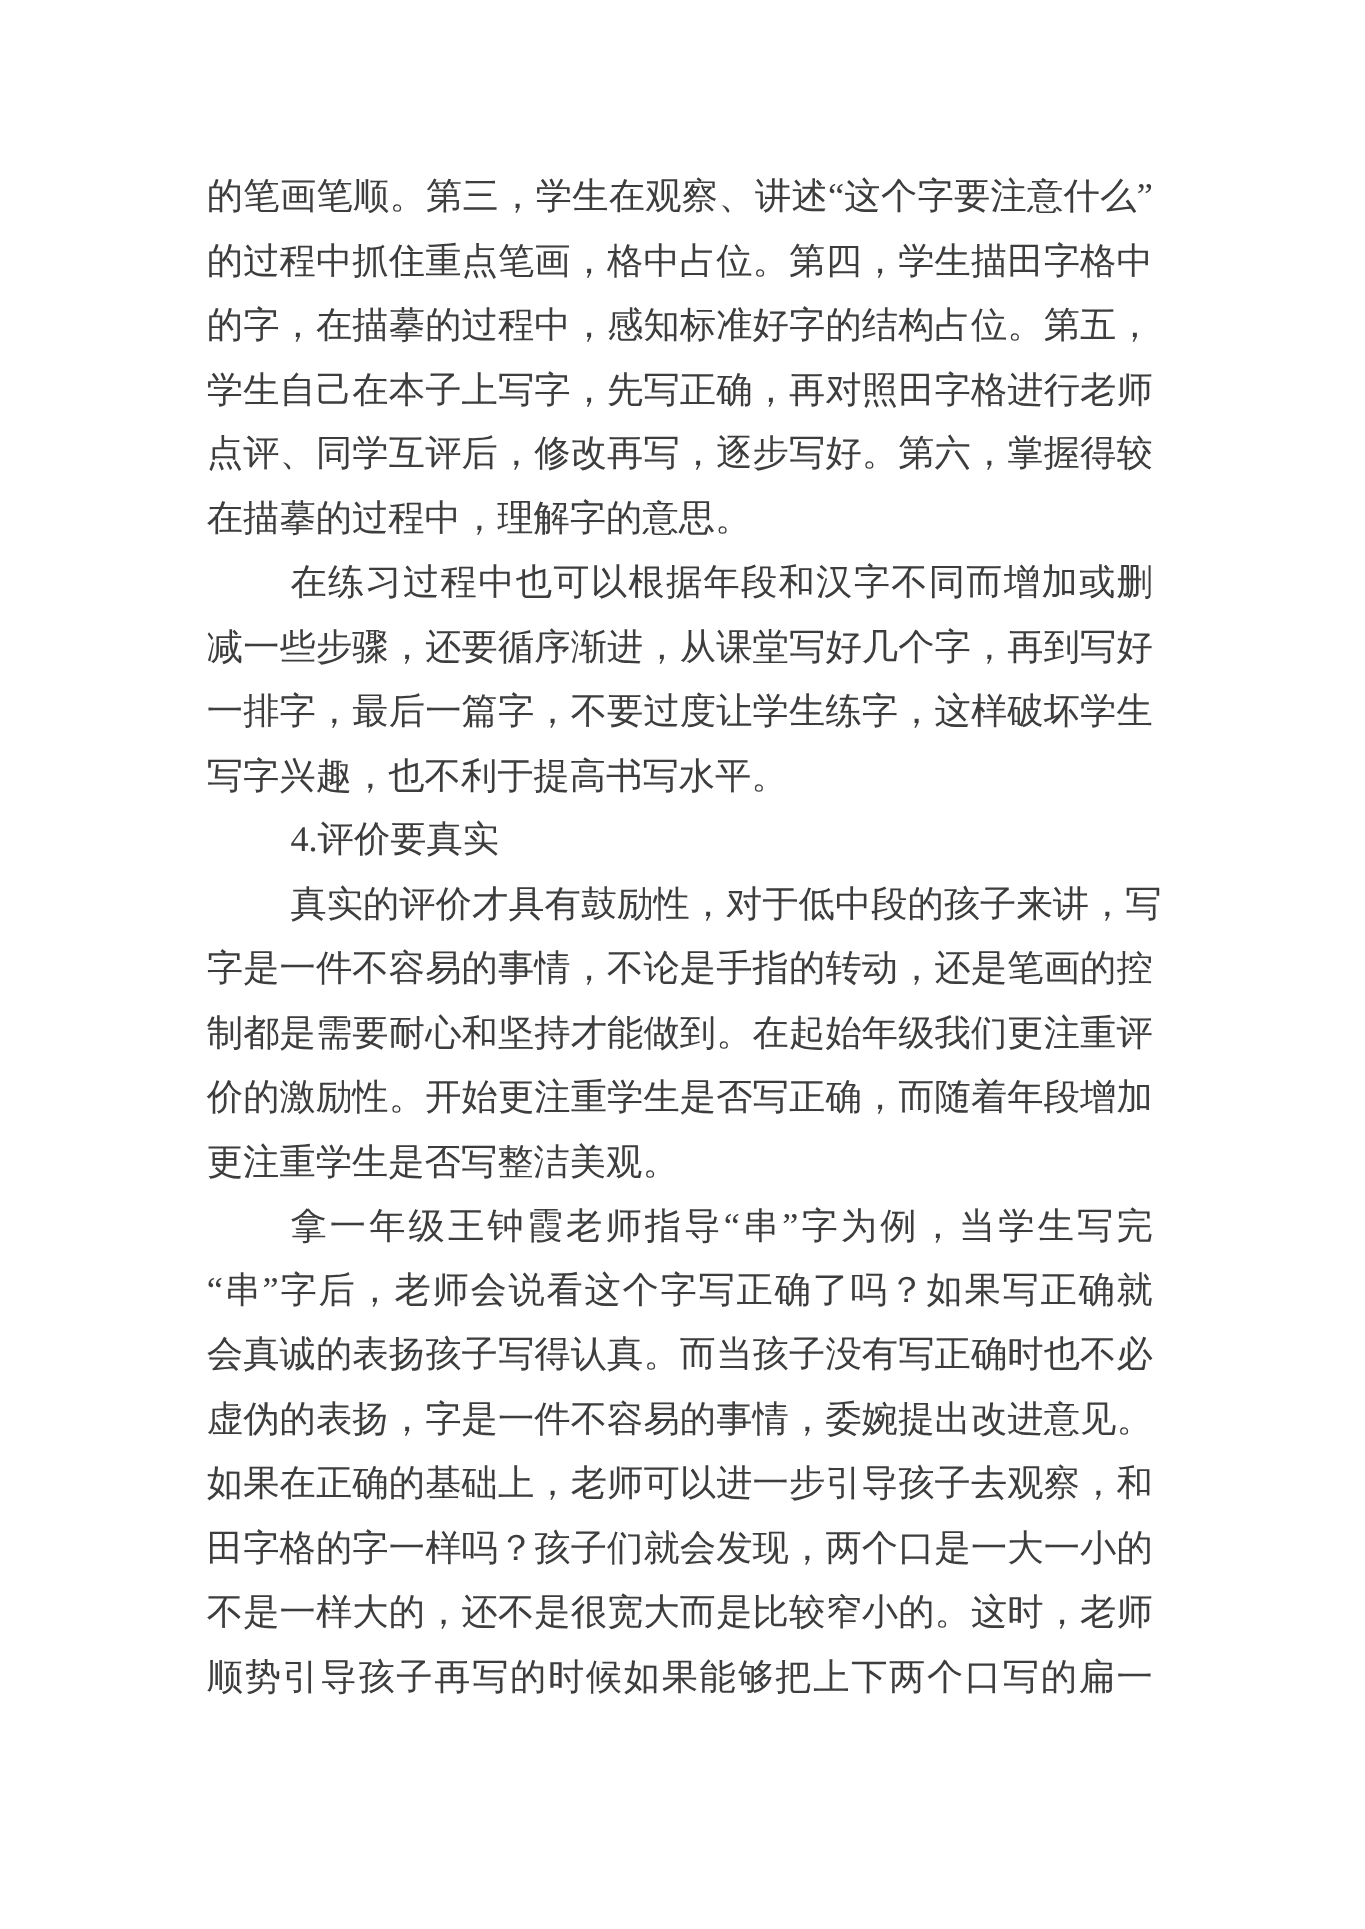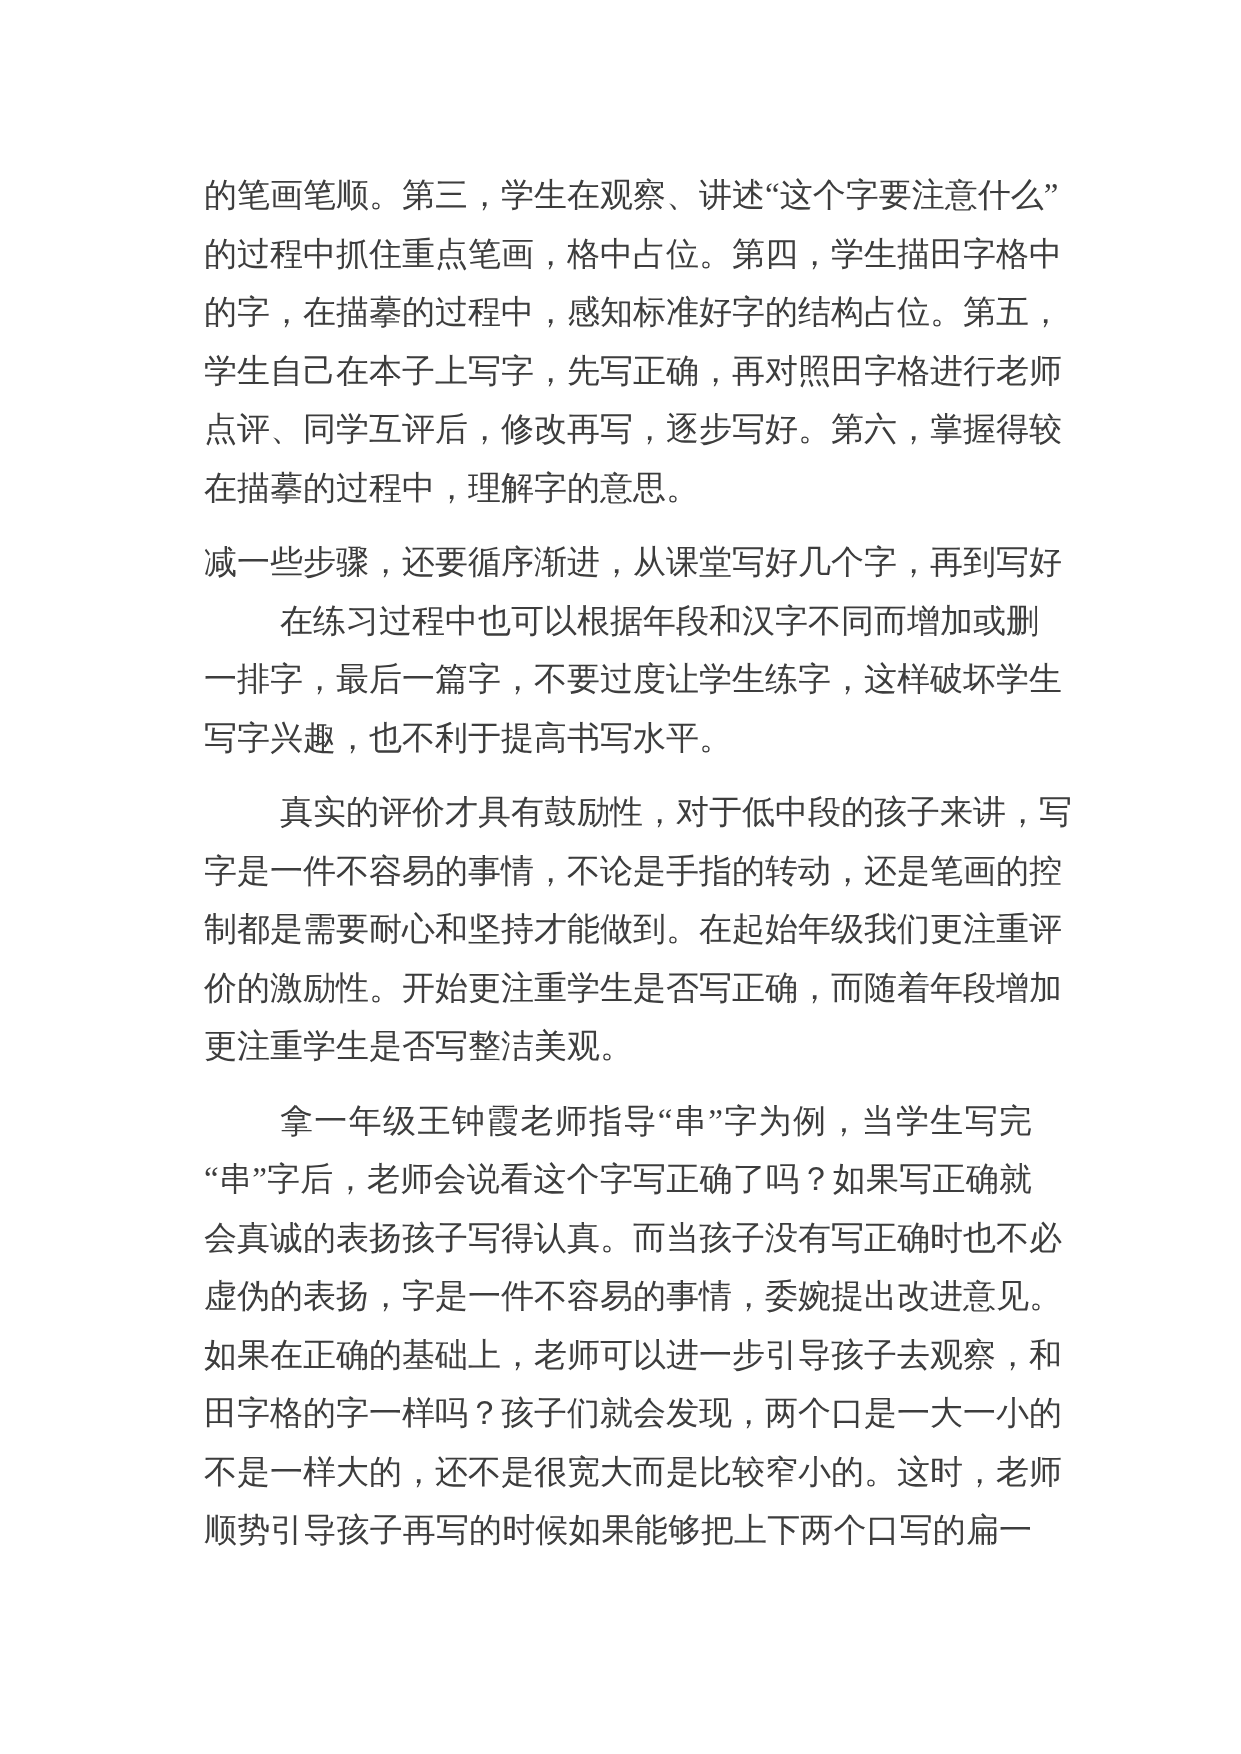--- a/index.html
+++ b/index.html
@@ -19,21 +19,21 @@
     position: absolute;
     left: 188px;
     top: 150px;
     width: 860px;
     color: #3d3d3d;
     font-size: 33px;
     line-height: 58.5px;
     font-weight: 400;
   }
   .para {
-    margin: 16px;
+    margin: 0;
     padding: 0;
   }
   .line {
     text-align: justify;
     text-align-last: justify;
     white-space: nowrap;
     height: 58.5px;
   }
   .line.end {
     text-align-last: left;
@@ -49,24 +49,27 @@
   <div class="text-block">
       <div class="para">
         <div class="line">的笔画笔顺。第三，学生在观察、讲述“这个字要注意什么”</div>
         <div class="line">的过程中抓住重点笔画，格中占位。第四，学生描田字格中</div>
         <div class="line">的字，在描摹的过程中，感知标准好字的结构占位。第五，</div>
         <div class="line">学生自己在本子上写字，先写正确，再对照田字格进行老师</div>
         <div class="line">点评、同学互评后，修改再写，逐步写好。第六，掌握得较</div>
         <div class="line end">在描摹的过程中，理解字的意思。</div>
       </div>
       <div class="para">
+        <div class="line indent">在练习过程中也可以根据年段和汉字不同而增加或删</div>
         <div class="line">减一些步骤，还要循序渐进，从课堂写好几个字，再到写好</div>
-        <div class="line indent">在练习过程中也可以根据年段和汉字不同而增加或删</div>
         <div class="line">一排字，最后一篇字，不要过度让学生练字，这样破坏学生</div>
         <div class="line end">写字兴趣，也不利于提高书写水平。</div>
+      </div>
+      <div class="para">
+        <div class="line indent end">4.评价要真实</div>
       </div>
       <div class="para">
         <div class="line indent">真实的评价才具有鼓励性，对于低中段的孩子来讲，写</div>
         <div class="line">字是一件不容易的事情，不论是手指的转动，还是笔画的控</div>
         <div class="line">制都是需要耐心和坚持才能做到。在起始年级我们更注重评</div>
         <div class="line">价的激励性。开始更注重学生是否写正确，而随着年段增加</div>
         <div class="line end">更注重学生是否写整洁美观。</div>
       </div>
       <div class="para">
         <div class="line indent">拿一年级王钟霞老师指导“串”字为例，当学生写完</div>

